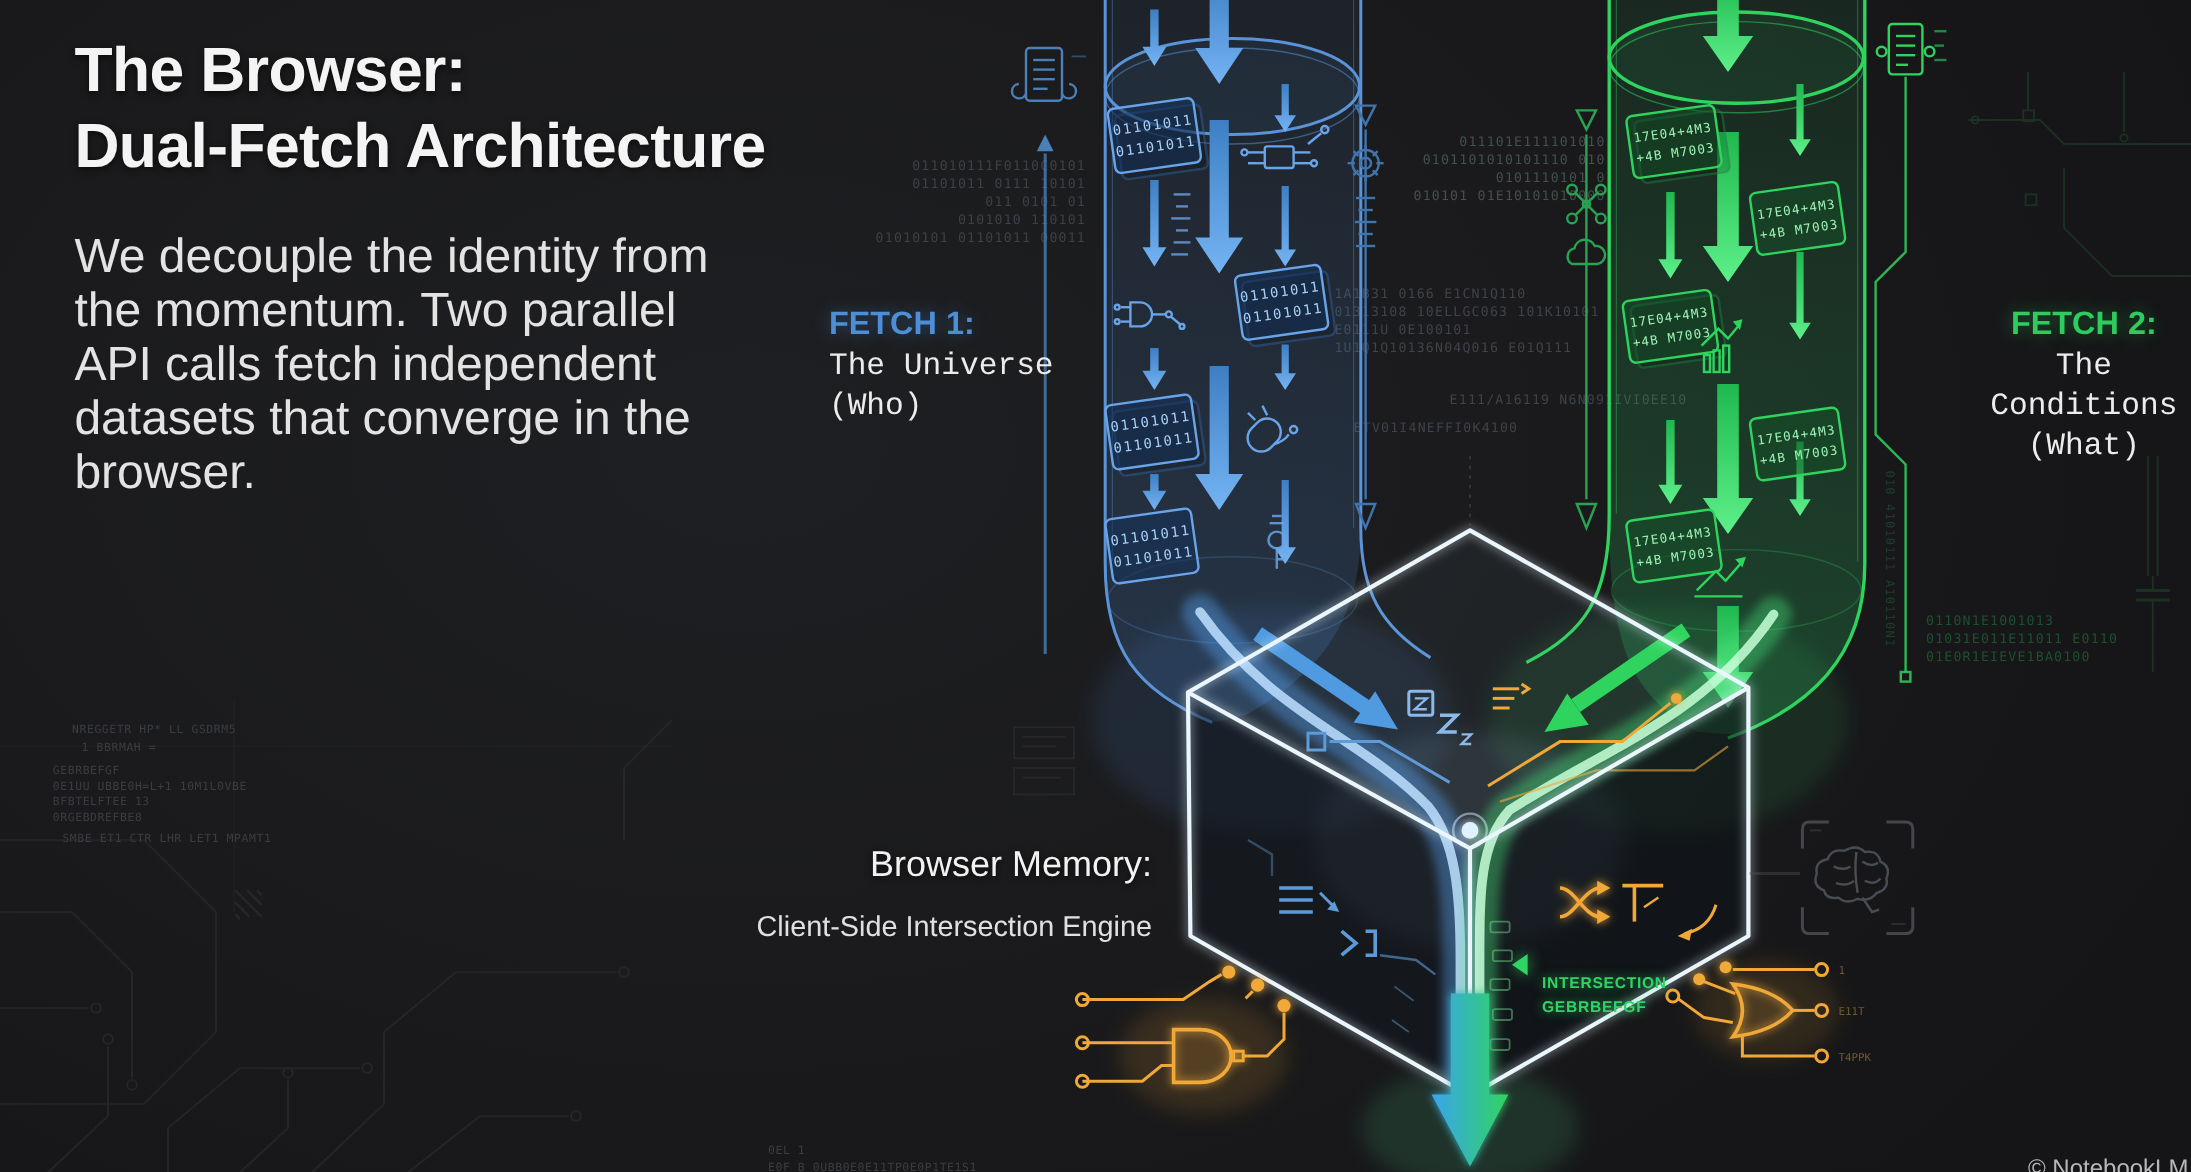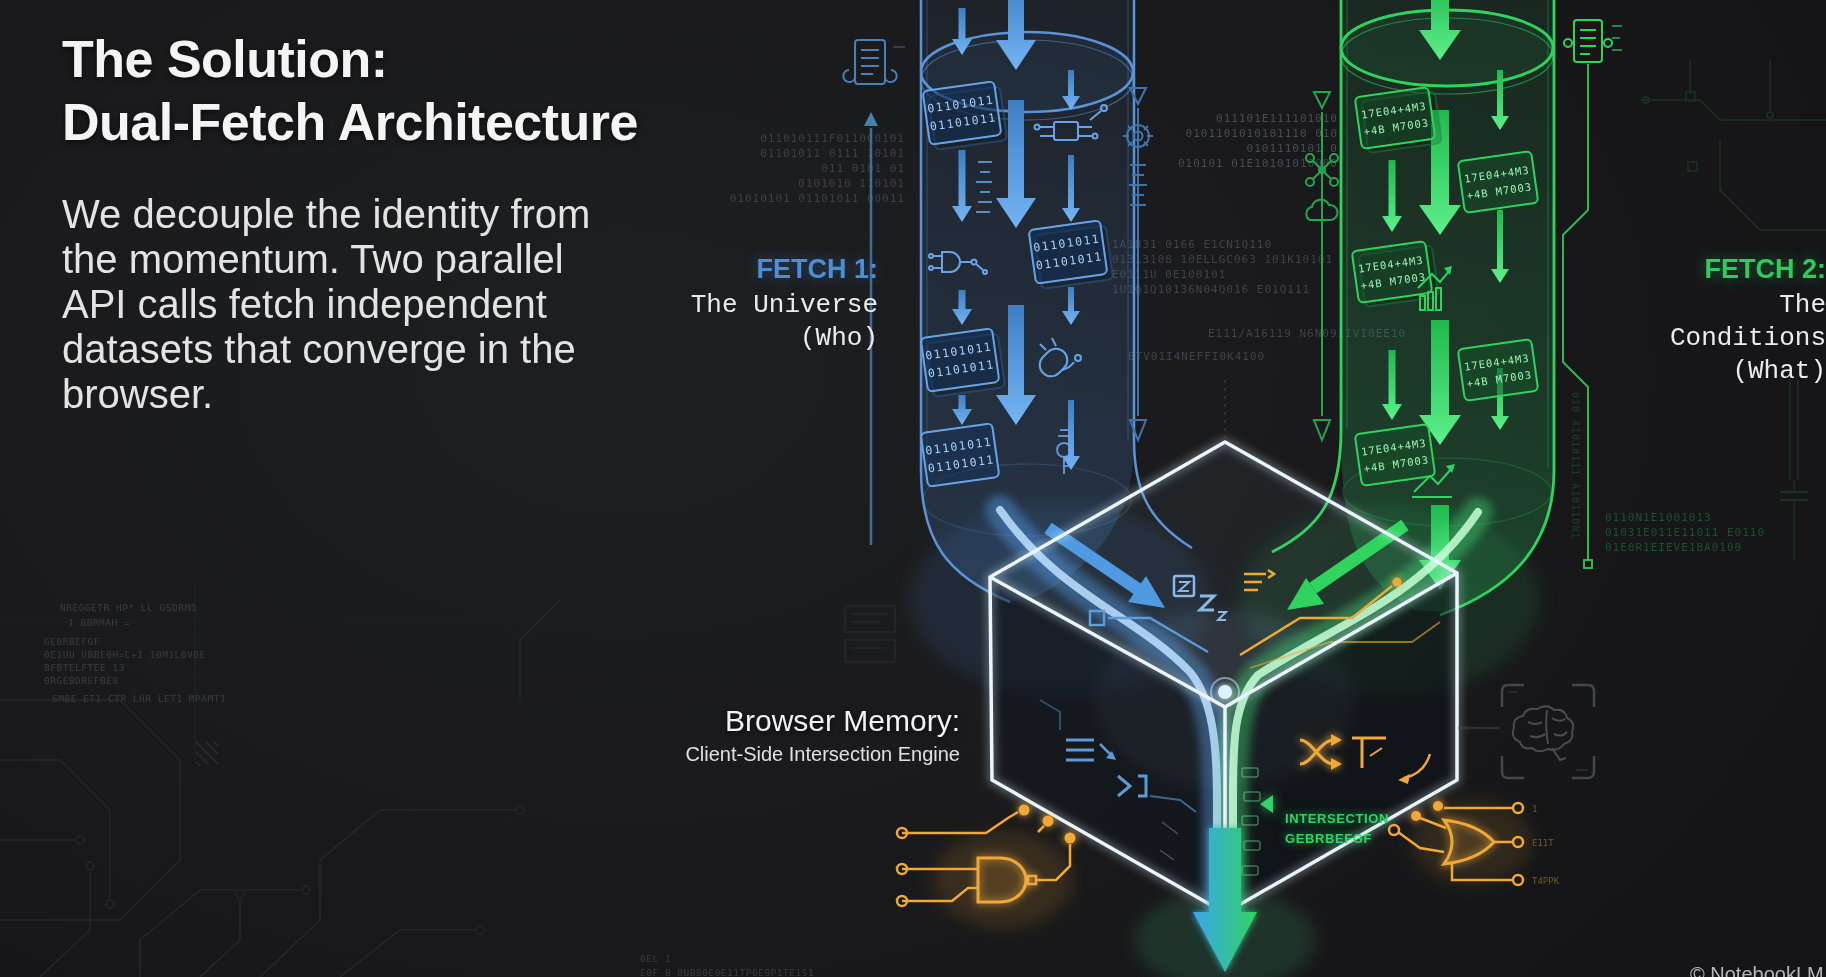--- a/index.html
+++ b/index.html
@@ -4,29 +4,29 @@
 <style>
   html,body{margin:0;padding:0;background:#0f0f10;}
   .stage{position:relative;width:1826px;height:977px;overflow:hidden;
     background:radial-gradient(1300px 900px at 34% 38%, #1e1f22 0%, #1a1a1c 55%, #151517 100%);
     font-family:"Liberation Sans", sans-serif;}
   .stage svg{position:absolute;left:0;top:0;}
   .overlay{position:absolute;z-index:5;}
   .title{left:62px;top:28px;color:#f4f4f4;font-size:52px;font-weight:700;line-height:63px;letter-spacing:-0.5px;
     text-shadow:0 2px 6px rgba(0,0,0,.6);}
   .subtitle{left:62px;top:192px;width:575px;color:#e3e3e3;font-size:40px;line-height:45px;font-weight:400;}
-  .fetch1{right:948px;top:254px;text-align:right;}
+  .fetch1{right:948px;top:254px;}
   .fetch1 .flabel{color:#4d8fd6;font-size:27px;font-weight:700;text-shadow:0 0 14px rgba(77,143,214,.45);}
-  .fetch2{left:1647px;top:254px;text-align:right;}
+  .fetch2{left:1647px;top:254px;text-align:center;}
   .fetch2 .flabel{color:#2ecc5e;font-size:27px;font-weight:700;text-shadow:0 0 14px rgba(46,204,94,.45);}
   .fline{color:#ececec;font-size:26px;line-height:33px;font-family:Liberation Mono, monospace;}
   .flabel{display:block;margin-bottom:4px;}
   .memory{right:866px;top:704px;text-align:right;}
   .memory .mlabel{color:#f2f2f2;font-size:30px;font-weight:400;text-shadow:0 2px 6px rgba(0,0,0,.7);}
-  .memory .msub{color:#e0e0e0;font-size:20px;margin-top:5px;}
+  .memory .msub{color:#e0e0e0;font-size:24px;margin-top:21px;}
   .status{left:1285px;top:809px;color:#2fd465;font-size:13px;font-weight:700;letter-spacing:.6px;line-height:20px;
     text-shadow:0 0 10px rgba(47,212,101,.75);}
   .status-tri{position:absolute;left:1260px;top:795px;width:0;height:0;
     border-top:9px solid transparent;border-bottom:9px solid transparent;border-right:13px solid #2fd465;
     filter:drop-shadow(0 0 6px rgba(47,212,101,.8));}
   .watermark{left:1690px;top:963px;color:#c9c9c9;font-size:20px;opacity:.9;}
 </style>
 </head>
 <body>
 
@@ -548,21 +548,21 @@
       <path d="M1520,742 q-10,-4 -6,-14 q-2,-10 9,-12 q3,-9 14,-7 q10,-6 17,1 q11,-2 13,8 q9,4 5,14 q2,9 -8,12 q-6,8 -16,5 q-9,5 -16,-1 q-10,2 -12,-6 z"></path>
       <path d="M1547,710 q-2,16 1,34"></path>
       <path d="M1528,722 q8,4 14,0 M1552,718 q7,5 13,1 M1530,736 q9,3 15,-2 M1554,734 q8,4 13,-2"></path>
       <path d="M1552,748 l8,12 l6,-2"></path>
     </g>
     <line x1="1458" y1="728" x2="1500" y2="728" stroke="#4b5056" opacity="0.5"></line>
   </g>
 </svg>
 
 <div class="overlay title">
-  <div>The Solution:</div>
+  <div>The Browser:</div>
   <div>Dual-Fetch Architecture</div>
 </div>
 
 <div class="overlay subtitle">We decouple the identity from the momentum. Two parallel API calls fetch independent datasets that converge in the browser.</div>
 
 <div class="overlay fetch1">
   <span class="flabel">FETCH 1:</span>
   <div class="fline">The Universe</div>
   <div class="fline">(Who)</div>
 </div>

